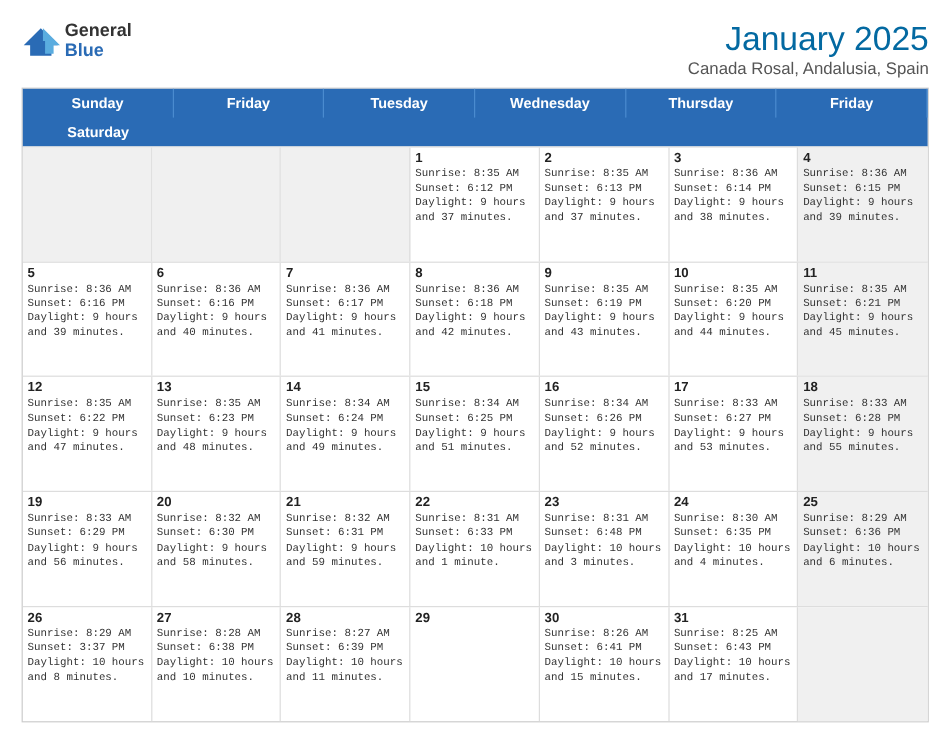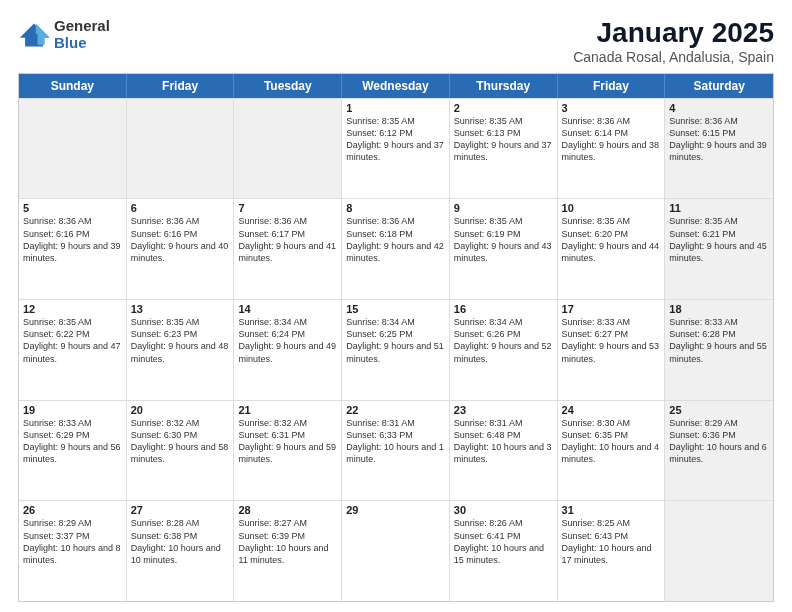--- a/index.html
+++ b/index.html
@@ -46,37 +46,37 @@
     }
     .logo-icon {
       width: 32px;
       height: 28px;
     }
     .title-block {
       text-align: right;
     }
     .main-title {
       font-size: 28px;
-      font-weight: bold;
-      color: #0f172a;
+      font-weight: normal;
+      color: #0369a1;
       line-height: 1.1;
     }
     .sub-title {
       font-size: 14px;
       color: #555;
     }
     .calendar {
       flex: 1;
       display: flex;
       flex-direction: column;
       border: 1px solid #ccc;
     }
     .day-headers {
       display: grid;
-      grid-template-columns: repeat(7, 1fr);
+      grid-template-columns: repeat(6, 1fr);
       background: #2a6bb5;
     }
     .day-header {
       color: #fff;
       font-size: 12px;
       font-weight: bold;
       padding: 5px 4px;
       text-align: center;
       border-right: 1px solid #4a8bcf;
     }
@@ -105,20 +105,21 @@
     .day-num {
       font-size: 11px;
       font-weight: bold;
       color: #222;
       margin-bottom: 1px;
     }
     .cell-text {
       font-size: 9px;
       color: #333;
       line-height: 1.35;
+      font-family: Liberation Mono, monospace;
     }
   </style>
 </head>
 <body>
 
 <div class="page">
   <div class="header">
     <div class="logo">
       <svg class="logo-icon" viewBox="0 0 36 30" xmlns="http://www.w3.org/2000/svg">
         <polygon points="18,2 34,18 28,18 28,28 8,28 8,18 2,18" fill="#2a6bb5"></polygon>

